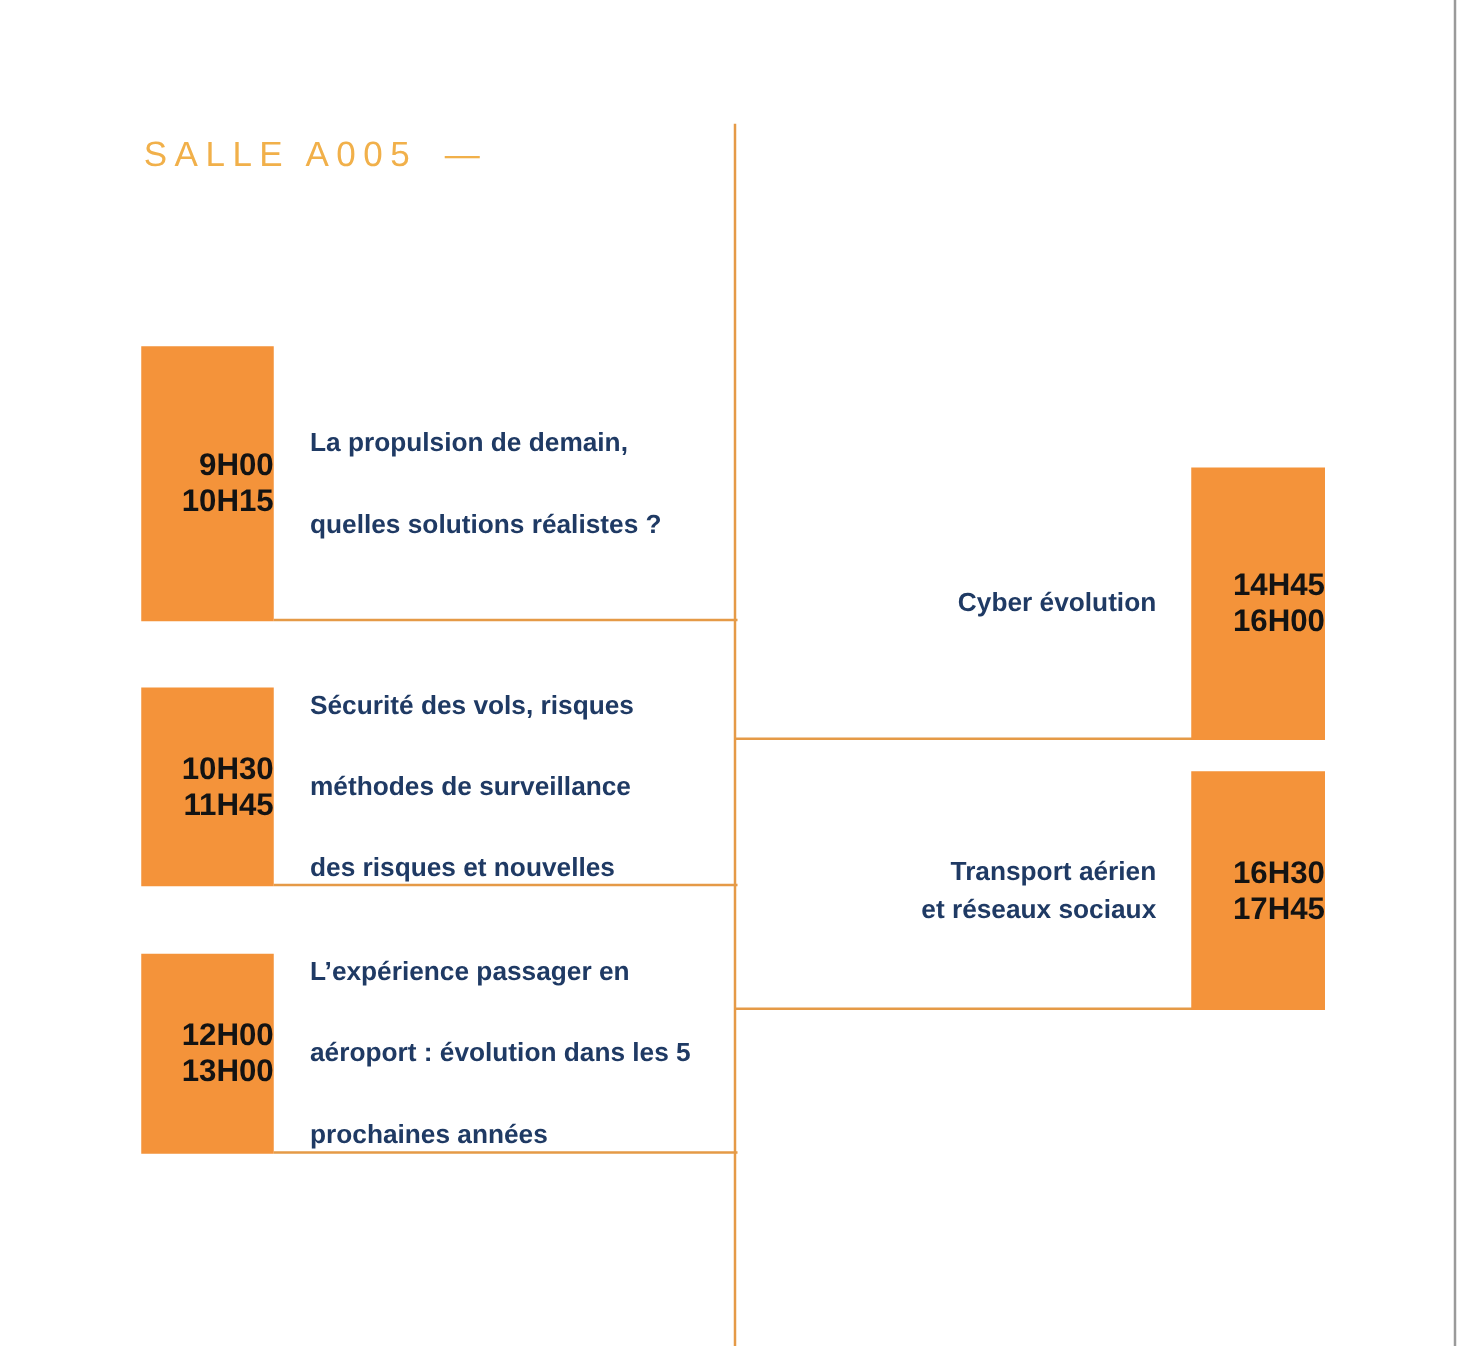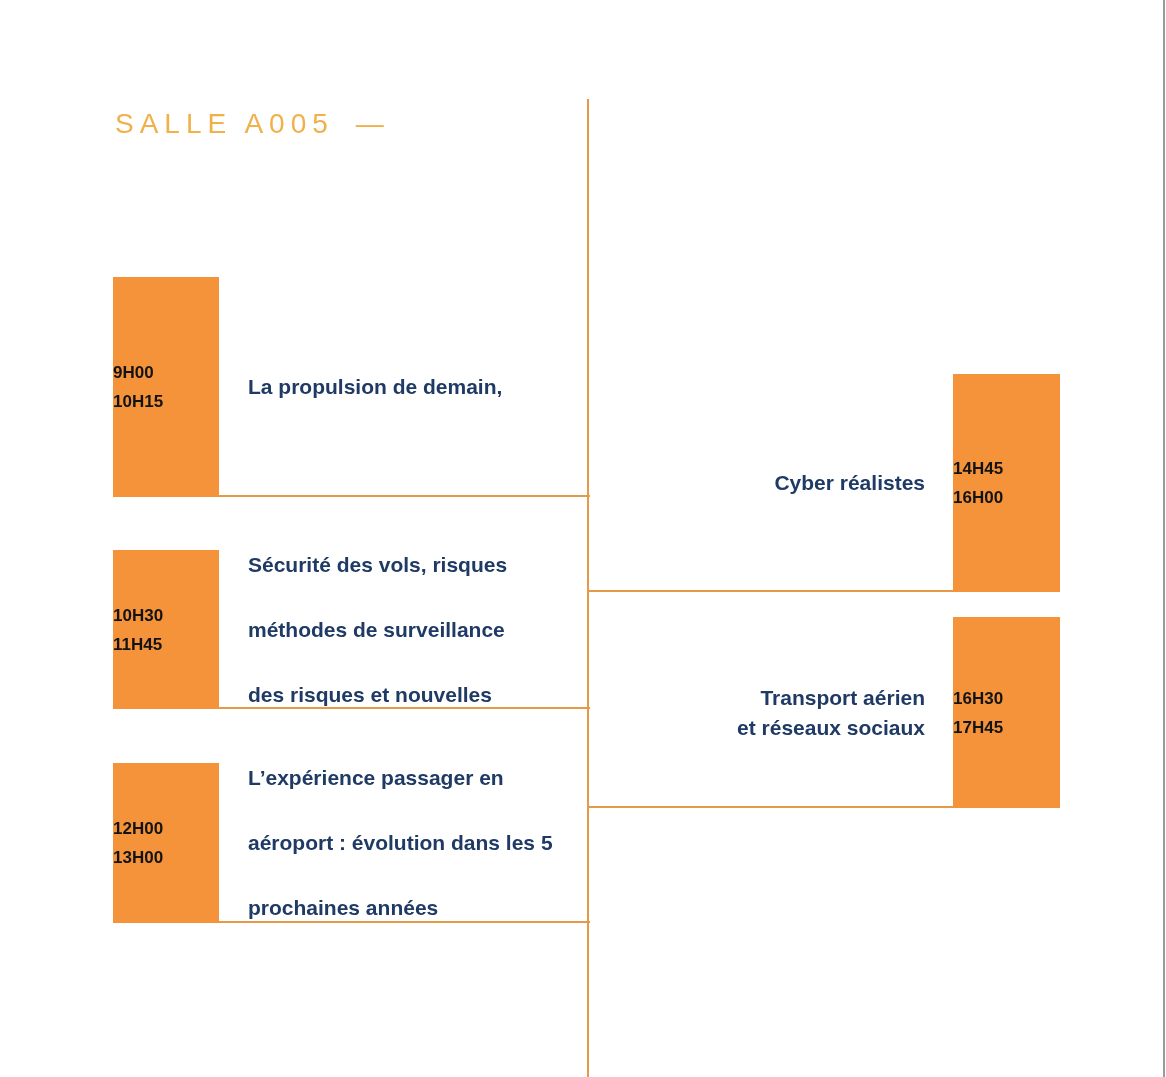--- a/index.html
+++ b/index.html
@@ -69,23 +69,23 @@
 
   .timebox {
     position: absolute;
     top: 0;
     height: 100%;
     width: 106px;
     background: var(--accent-orange, #f4933a);
     display: flex;
     flex-direction: column;
     justify-content: center;
-    align-items: flex-start;
+    align-items: flex-end;
     color: #131313;
-    font-size: 17px;
+    font-size: 25px;
     font-weight: 700;
     line-height: 29px;
     z-index: 2;
   }
   .session-left .timebox { left: 0; }
   .session-right .timebox { right: 0; width: 107px; }
 
   .session-title {
     position: absolute;
     top: 0;
@@ -141,20 +141,21 @@
 
   <div class="page-edge"></div>
 
   <div class="session session-left session-l1">
     <div class="timebox">
       <div>9H00</div>
       <div>10H15</div>
     </div>
     <div class="session-title">
       <div>La propulsion de demain,</div>
+      <div>quelles solutions réalistes ?</div>
     </div>
     <div class="divider"></div>
   </div>
 
   <div class="session session-left session-l2">
     <div class="timebox">
       <div>10H30</div>
       <div>11H45</div>
     </div>
     <div class="session-title">
@@ -178,21 +179,21 @@
     <div class="divider"></div>
   </div>
 
   <div class="session session-right session-r1">
     <div class="divider"></div>
     <div class="timebox">
       <div>14H45</div>
       <div>16H00</div>
     </div>
     <div class="session-title">
-      <div>Cyber réalistes</div>
+      <div>Cyber évolution</div>
     </div>
   </div>
 
   <div class="session session-right session-r2">
     <div class="divider"></div>
     <div class="timebox">
       <div>16H30</div>
       <div>17H45</div>
     </div>
     <div class="session-title">

